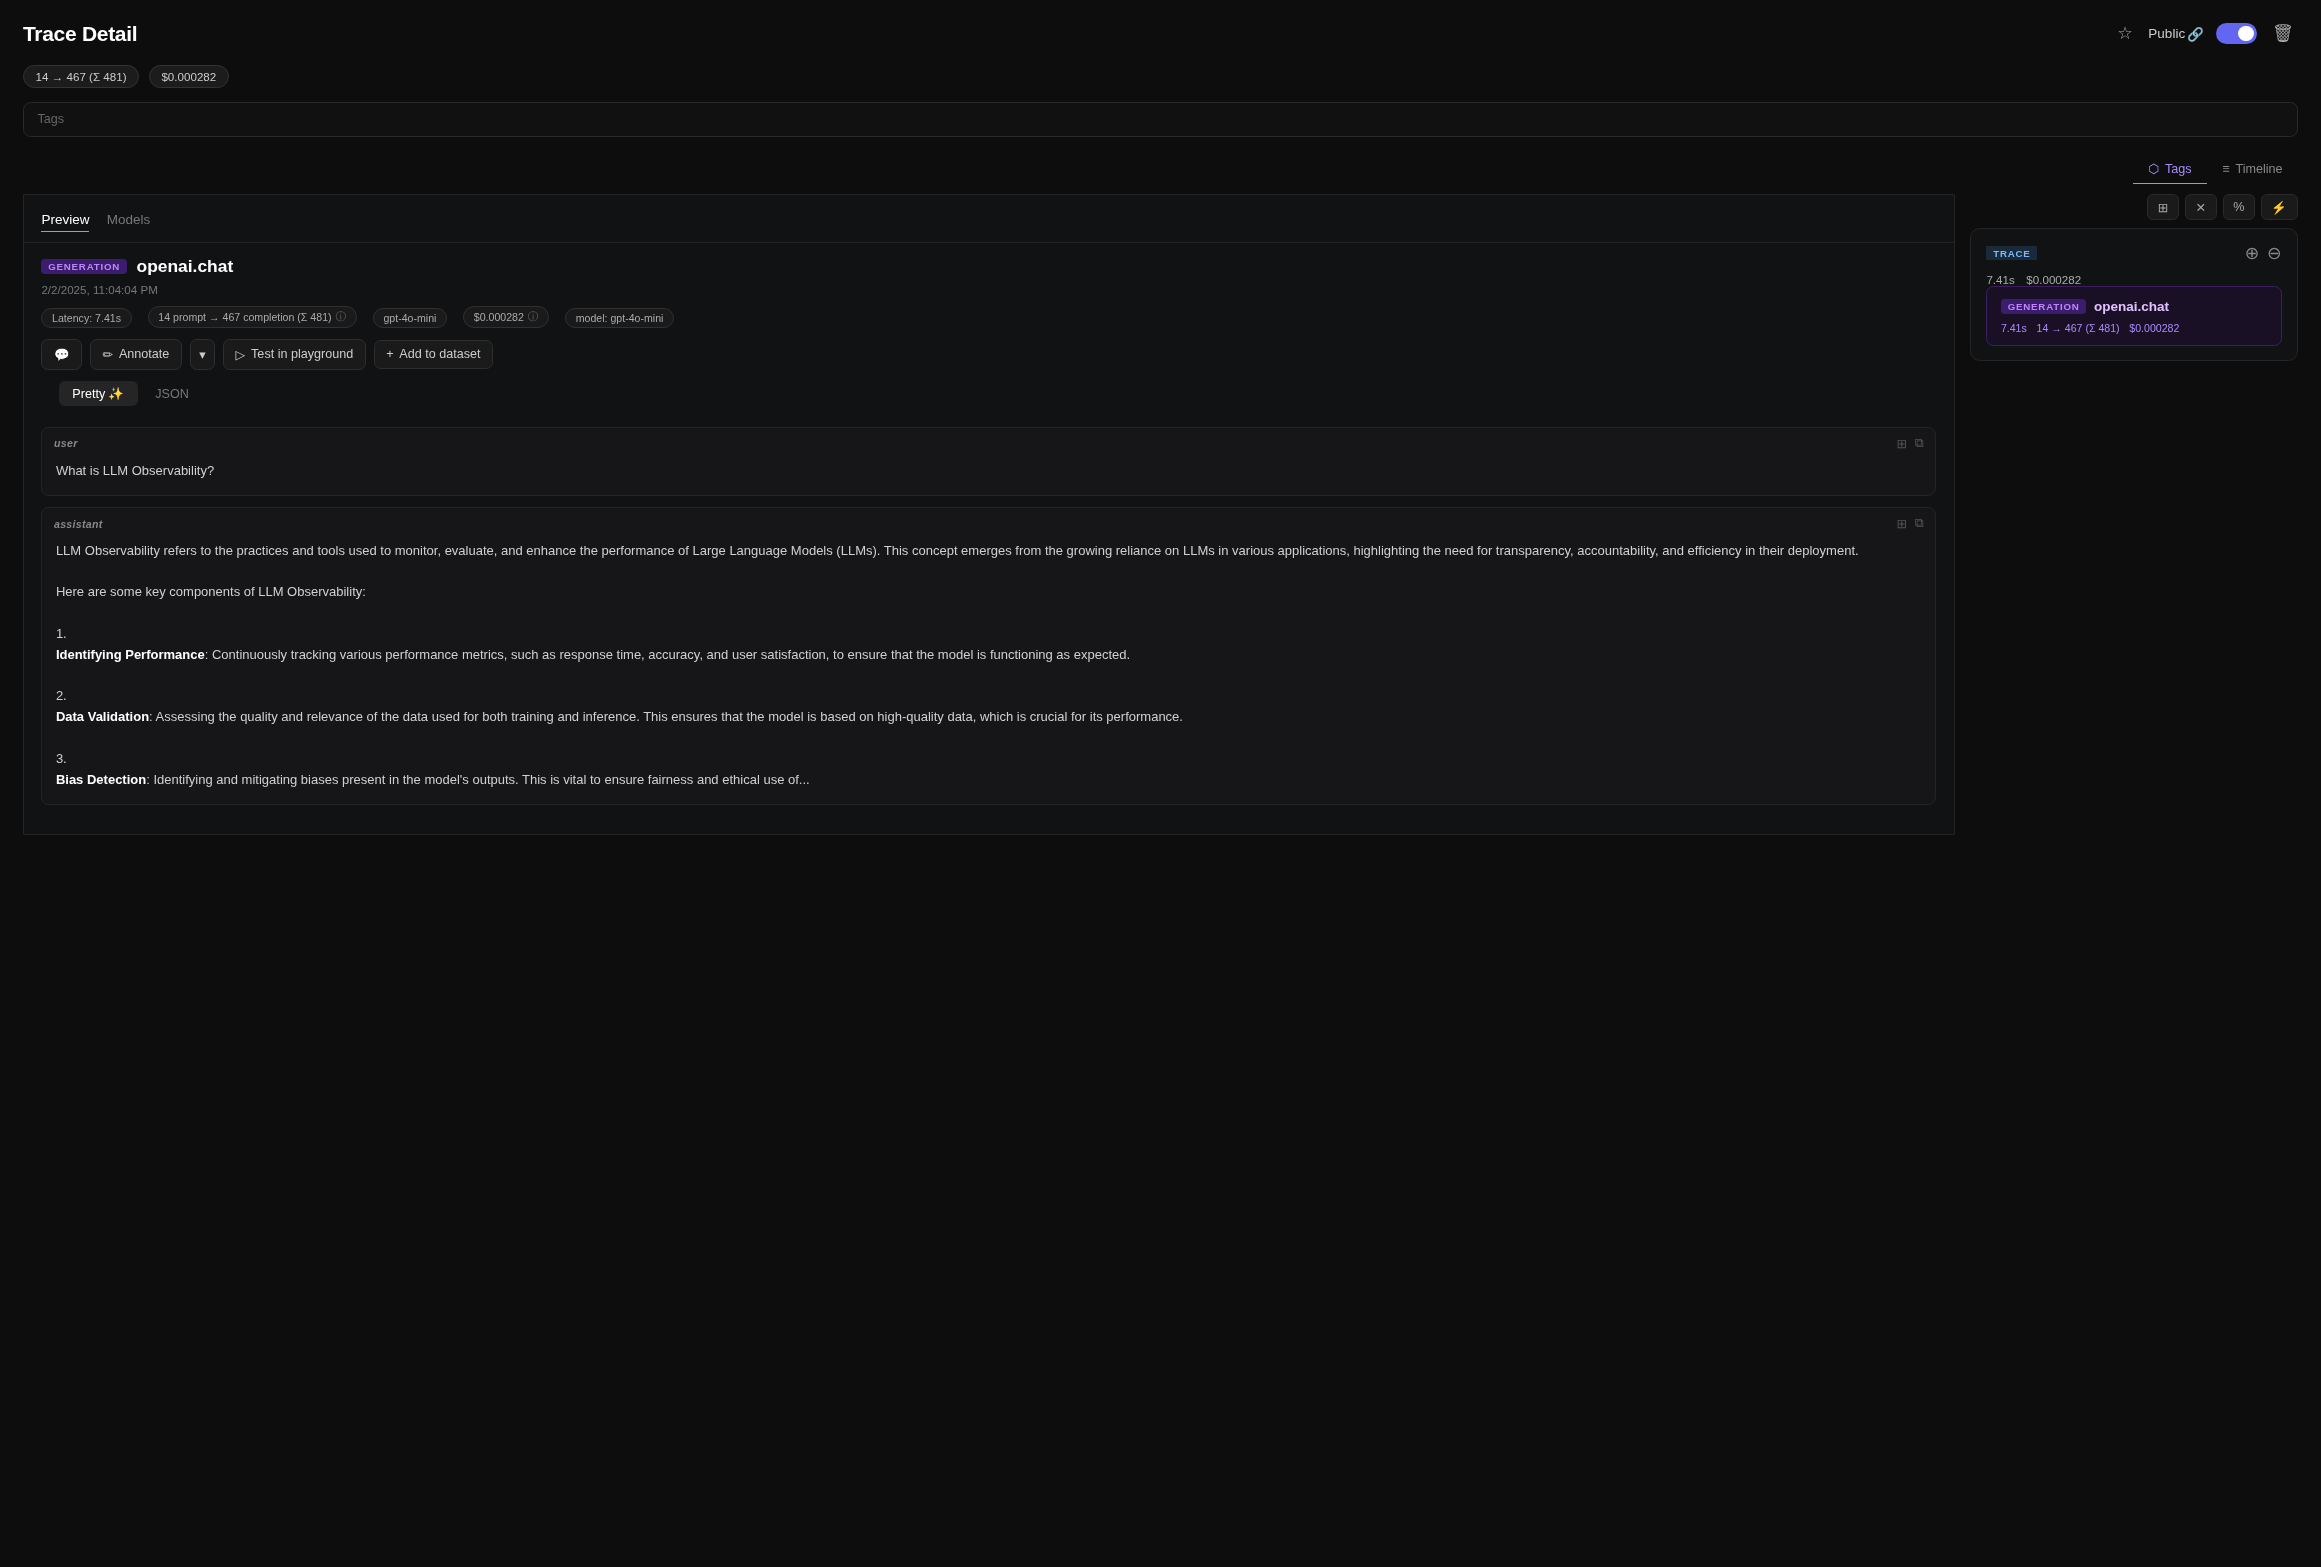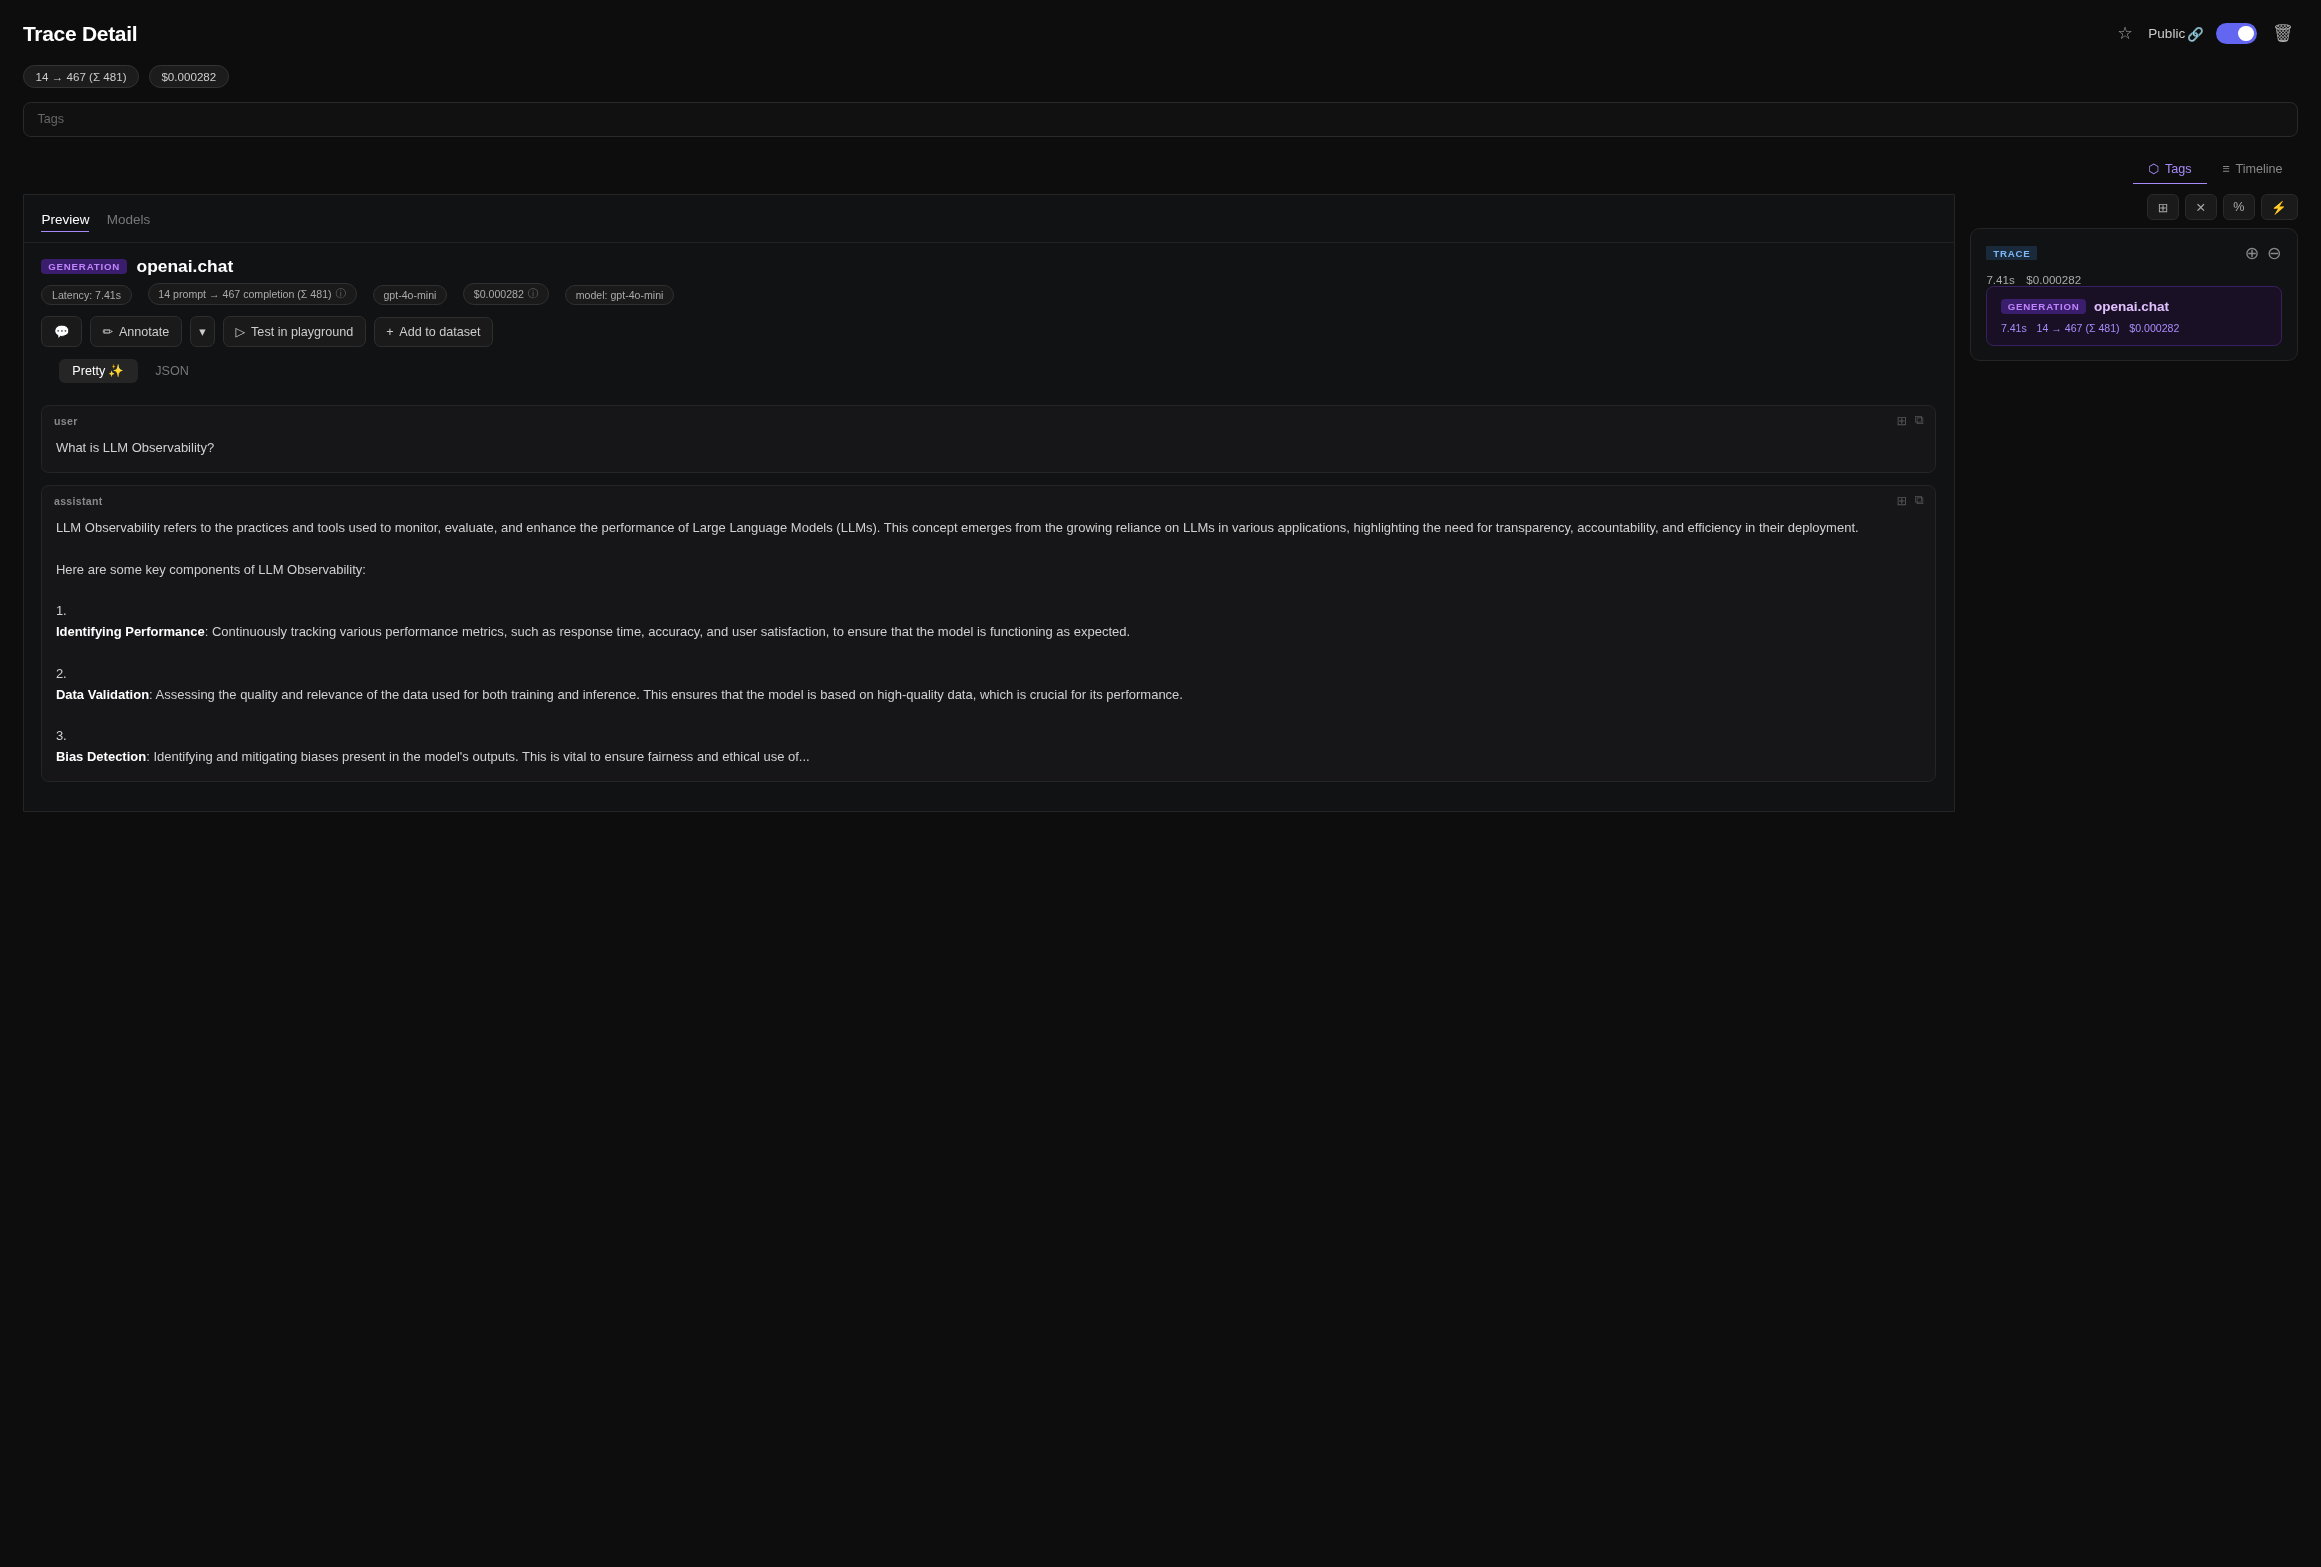--- a/index.html
+++ b/index.html
@@ -310,20 +310,21 @@
       align-items: center;
       justify-content: space-between;
       padding: 7.7px 11.6px 5.8px;
     }
 
     .message-role {
       font-size: 10.6px;
       color: #888;
       font-weight: 600;
       letter-spacing: 0.3px;
+      font-style: italic;
     }
 
     .message-icons {
       display: flex;
       gap: 7.7px;
       color: #555;
       font-size: 12.6px;
     }
 
     .message-content {
@@ -472,20 +473,21 @@
         <button class="ps-tab active">Preview</button>
         <button class="ps-tab">Models</button>
       </div>
     </div>
 
     <div class="generation-header">
       <div class="gen-title-row">
         <span class="badge-generation">GENERATION</span>
         <span class="gen-model-name">openai.chat</span>
       </div>
+      <div class="gen-date">2/2/2025, 11:04:04 PM</div>
 
       <div class="gen-chips">
         <div class="gen-chip">
           <span>Latency: 7.41s</span>
         </div>
         <div class="gen-chip">
           <span>14 prompt → 467 completion (Σ 481)</span>
           <span style="color:#666">ⓘ</span>
         </div>
         <div class="gen-chip">

